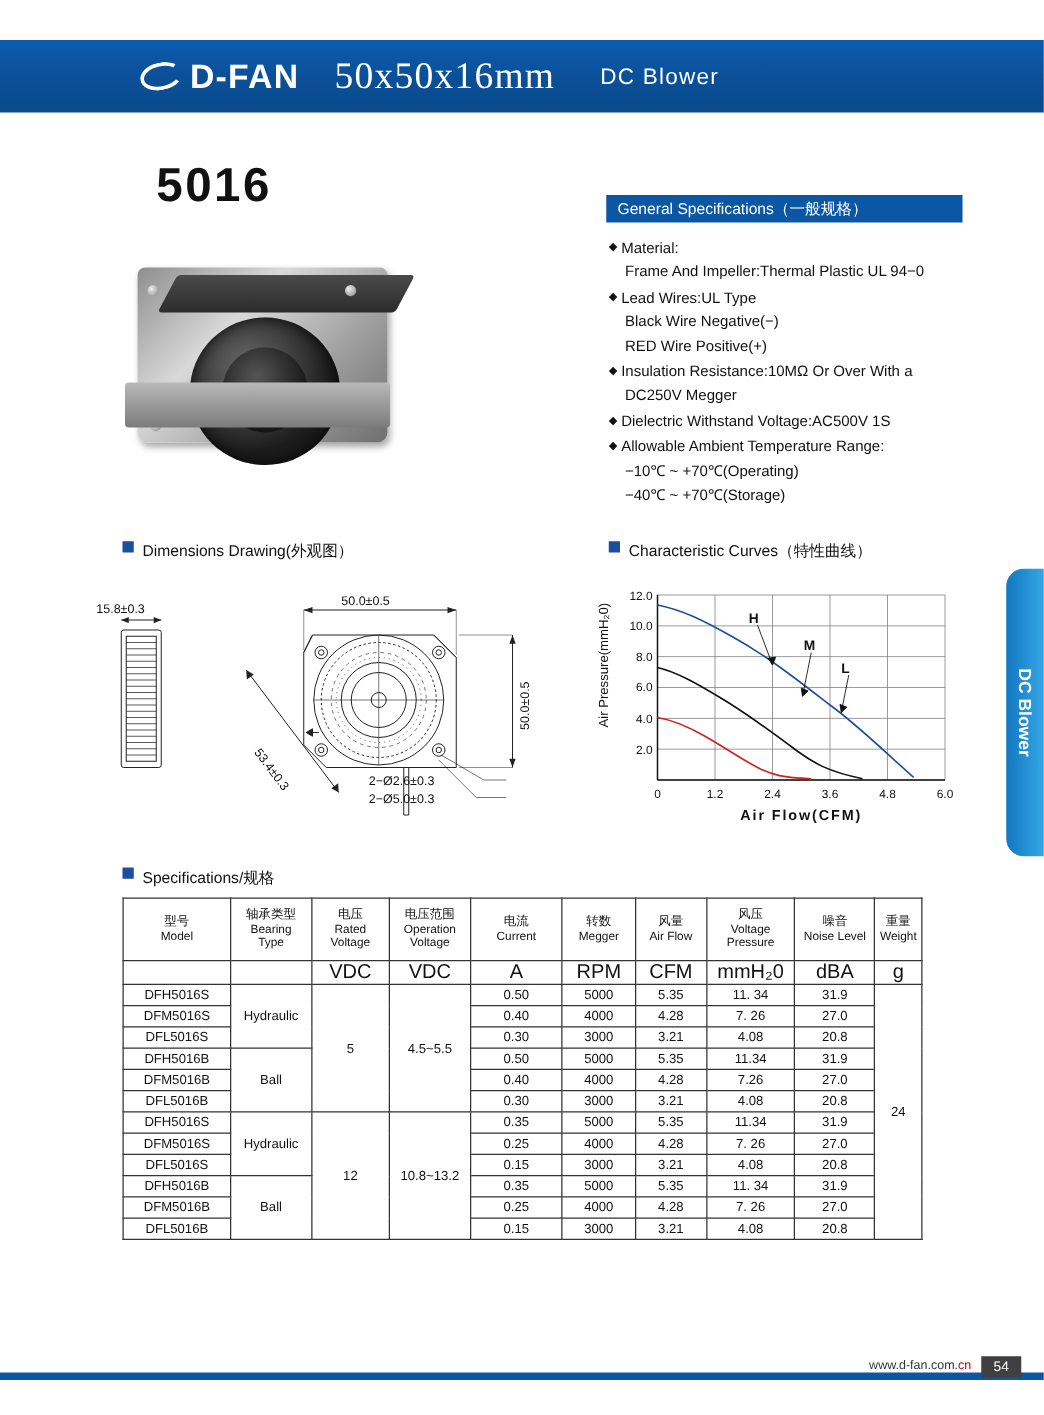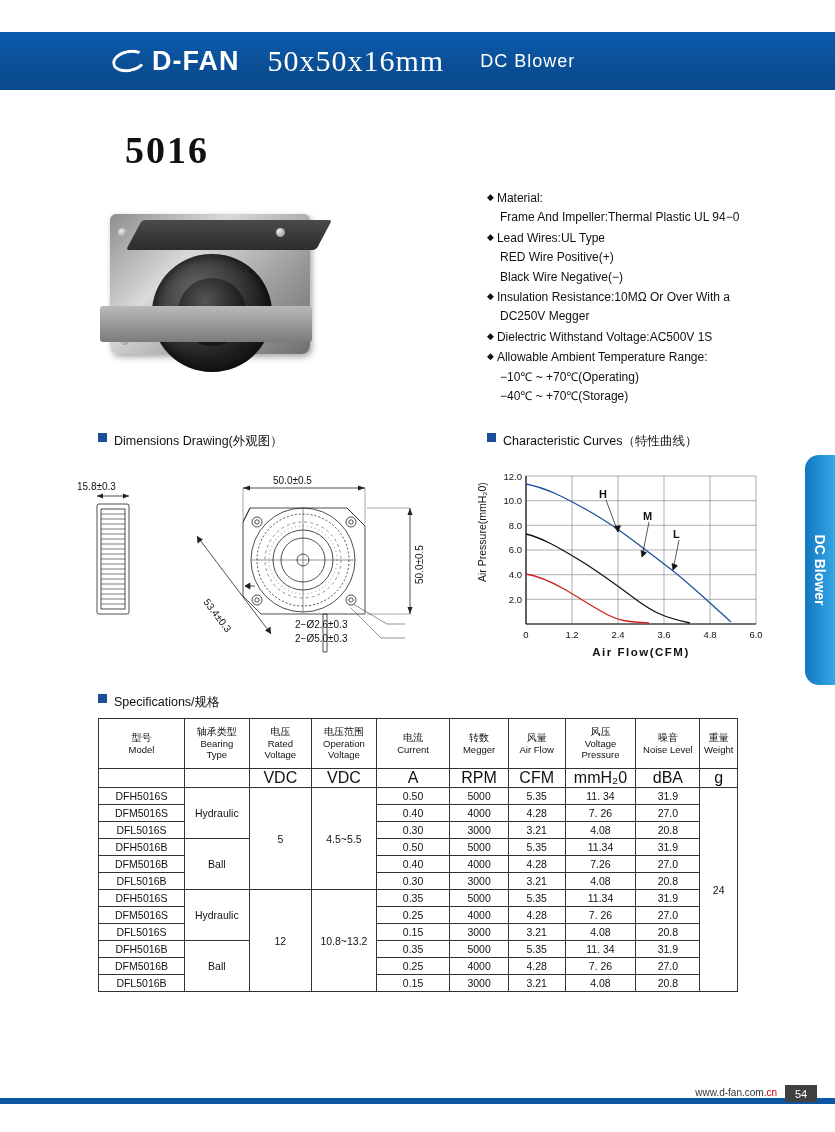--- a/index.html
+++ b/index.html
@@ -53,21 +53,21 @@
   .side-tab span{
     position:absolute; left:50%; top:50%;
     transform:translate(-50%,-50%) rotate(90deg);
     white-space:nowrap; color:#fff; font-size:14px; font-weight:bold;
   }
 
   
   .model-no{
     position:absolute; left:125px; top:128px;
     font-size:38px; font-weight:bold; letter-spacing:2px;
-    font-family:Liberation Serif, serif;
+    font-family:Liberation Sans, sans-serif;
   }
 
   
   .photo{
     position:absolute; left:96px; top:190px; width:270px; height:190px;
   }
   .blower-body{
     position:absolute; left:14px; top:24px; width:200px; height:140px;
     background:linear-gradient(135deg,#8e8e8e,#d9d9d9 35%, #9b9b9b 70%, #6f6f6f);
     border-radius:6px 6px 8px 8px;
@@ -179,26 +179,27 @@
     <div class="blower-body">
       <div class="blower-top"></div>
       <div class="blower-hub"></div>
       <div class="blower-screw" style="left:8px;top:14px;"></div>
       <div class="blower-screw" style="left:166px;top:14px;"></div>
       <div class="blower-screw" style="left:10px;top:122px;"></div>
     </div>
     <div class="blower-out"></div>
   </div>
 
+  <div class="spec-title">General Specifications（一般规格）</div>
   <div class="gen-list">
     <div><span class="di">◆</span><span>Material:</span></div>
     <div class="ind"><span>Frame And Impeller:Thermal Plastic UL 94−0</span></div>
     <div><span class="di">◆</span><span>Lead Wires:UL Type</span></div>
+    <div class="ind"><span>Black Wire Negative(−)</span></div>
     <div class="ind"><span>RED Wire Positive(+)</span></div>
-    <div class="ind"><span>Black Wire Negative(−)</span></div>
     <div><span class="di">◆</span><span>Insulation Resistance:10MΩ Or Over With a</span></div>
     <div class="ind"><span>DC250V Megger</span></div>
     <div><span class="di">◆</span><span>Dielectric Withstand Voltage:AC500V 1S</span></div>
     <div><span class="di">◆</span><span>Allowable Ambient Temperature Range:</span></div>
     <div class="ind"><span>−10℃ ~ +70℃(Operating)</span></div>
     <div class="ind"><span>−40℃ ~ +70℃(Storage)</span></div>
   </div>
 
   <div class="sec-label" style="left:98px; top:433px;">
     <i></i>

